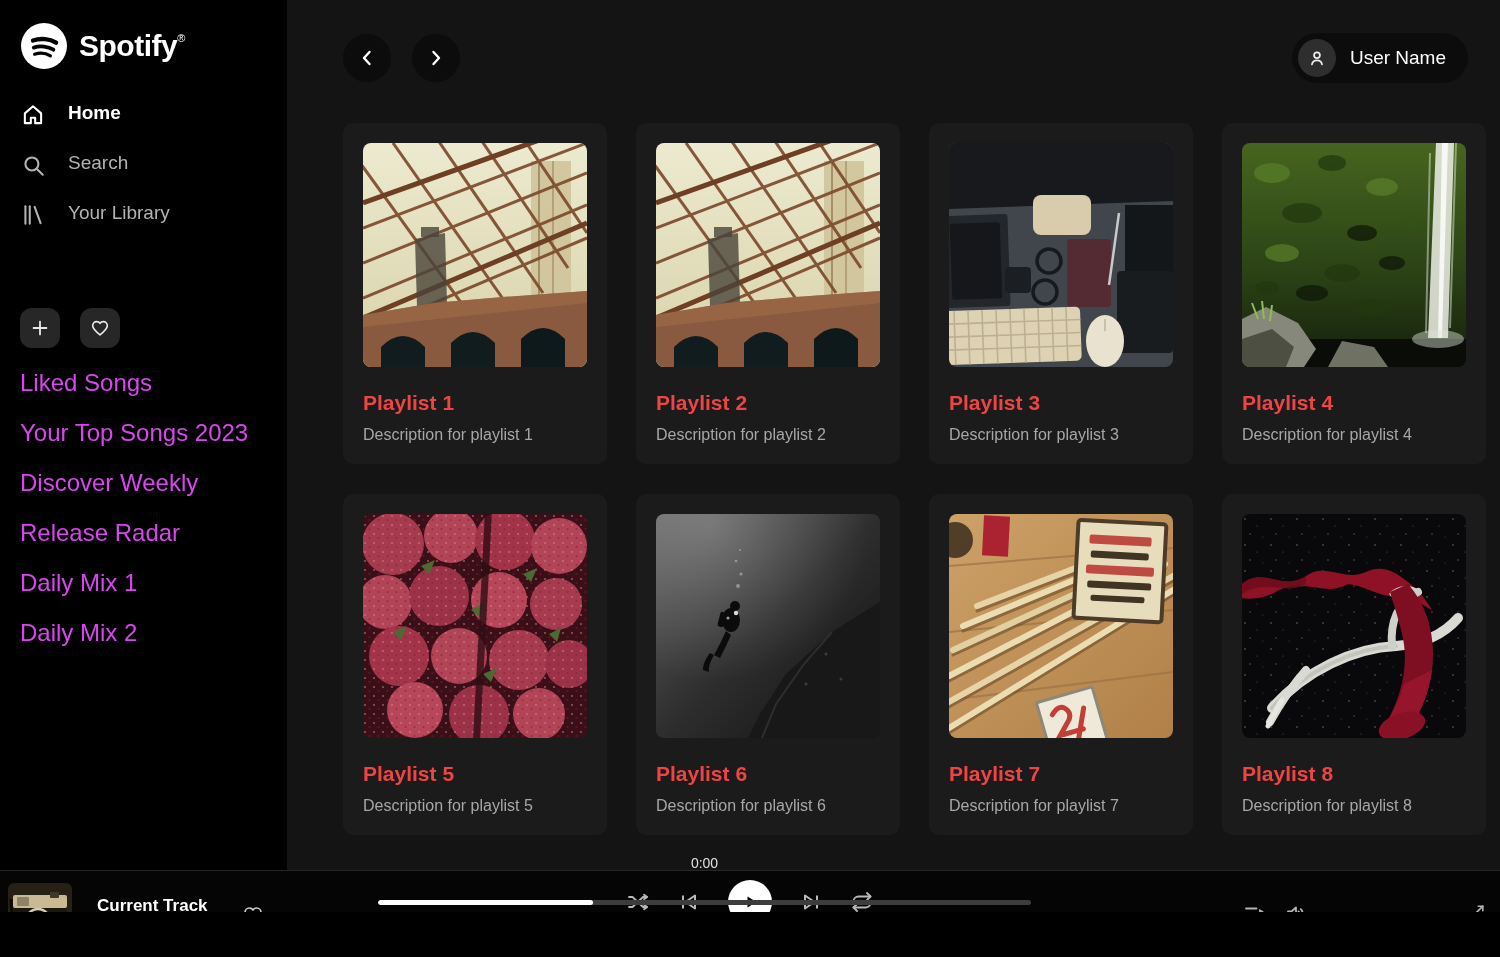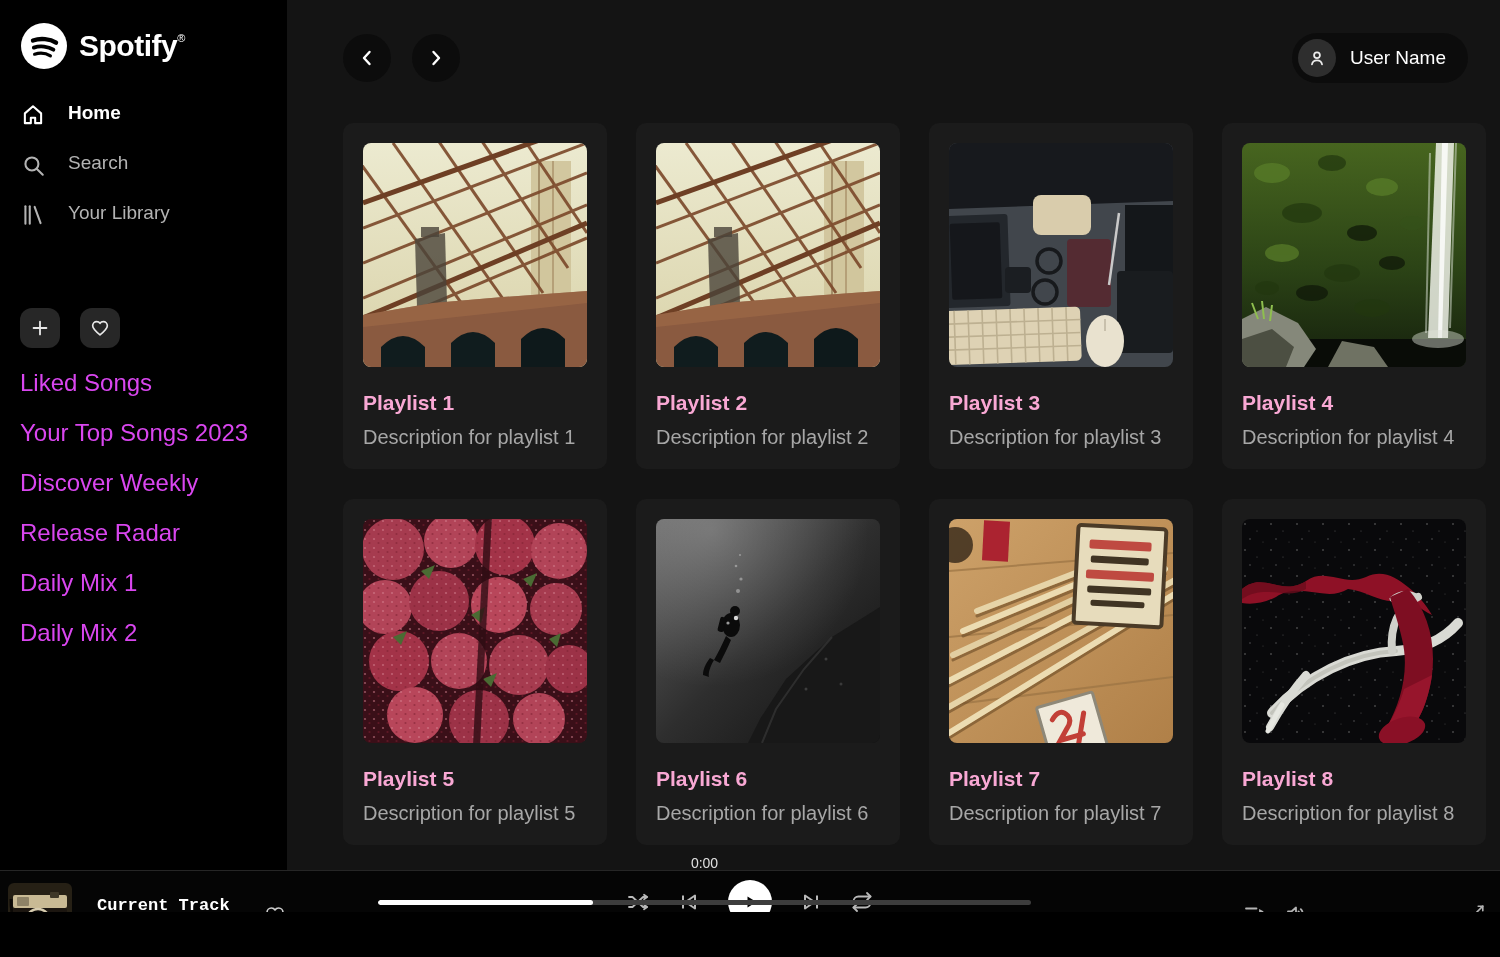--- a/index.html
+++ b/index.html
@@ -22,29 +22,29 @@
   .main{position:absolute;left:287px;top:0;width:1213px;height:870px;background:#141414;box-sizing:border-box;padding:33px 32px 0 56px;overflow:hidden;}
   .topbar{display:flex;align-items:center;}
   .nav-circle{width:48px;height:48px;border-radius:50%;background:#0c0c0c;display:flex;align-items:center;justify-content:center;color:#fff;margin-right:21px;cursor:pointer;}
   .user-pill{margin-left:auto;height:50px;border-radius:25px;background:#0c0c0c;display:flex;align-items:center;gap:14px;padding:0 22px 0 6px;cursor:pointer;}
   .avatar{width:38px;height:38px;border-radius:50%;background:#2e2e2e;display:flex;align-items:center;justify-content:center;color:#ececec;}
   .user-name{color:#fff;font-size:19px;}
   .grid{margin-top:40px;display:grid;grid-template-columns:repeat(4,264px);column-gap:29px;row-gap:30px;}
   .card{background:#1b1b1b;border-radius:10px;padding:20px;box-sizing:border-box;cursor:pointer;}
   .cover{width:224px;height:224px;border-radius:8px;overflow:hidden;background:#222;}
   .cover svg{display:block;width:100%;height:100%;}
-  .card-title{margin-top:24px;font-size:21px;font-weight:700;color:#f9a8d4;}
-  .card-desc{margin-top:11px;font-size:20px;color:#a7a7a7;}
+  .card-title{margin-top:24px;font-size:21px;font-weight:700;color:#ef4444;}
+  .card-desc{margin-top:11px;font-size:16px;color:#a7a7a7;}
 
   
   .player{position:absolute;left:0;top:870px;width:1500px;height:87px;background:#050505;border-top:1px solid #262626;box-sizing:border-box;}
   .np{position:absolute;left:8px;top:12px;display:flex;align-items:center;gap:25px;}
   .np-art{width:64px;height:64px;border-radius:6px;overflow:hidden;flex:none;}
   .np-art svg{display:block;width:100%;height:100%;}
-  .np-title{font-size:17px;font-weight:700;color:#fff;font-family:Liberation Mono, monospace;}
+  .np-title{font-size:17px;font-weight:700;color:#fff;}
   .np-artist{margin-top:4px;font-size:13px;color:#b3b3b3;}
   .np-heart{color:#cfcfcf;margin-left:8px;cursor:pointer;display:flex;}
   .controls{position:absolute;left:50%;top:9px;transform:translateX(-50%);display:flex;align-items:center;gap:27px;color:#b9b9b9;}
   .ctrl{display:flex;cursor:pointer;}
   .play-btn{width:44px;height:44px;border-radius:50%;background:#fff;display:flex;align-items:center;justify-content:center;cursor:pointer;flex:none;}
   .progress{position:absolute;left:378px;bottom:7px;display:flex;align-items:center;gap:29px;color:#e0e0e0;font-size:14px;flex-direction:column;}
   .progress-track{width:653px;height:5px;border-radius:3px;background:#3d3d3d;overflow:hidden;cursor:pointer;}
   .progress-fill{width:33%;height:100%;background:#fff;border-radius:3px;}
   .right-ctrls{position:absolute;right:14px;top:50%;transform:translateY(-50%);display:flex;align-items:center;gap:18px;color:#b3b3b3;}
   .vol-track{width:120px;height:5px;border-radius:3px;background:#4a4a4a;overflow:hidden;cursor:pointer;}

